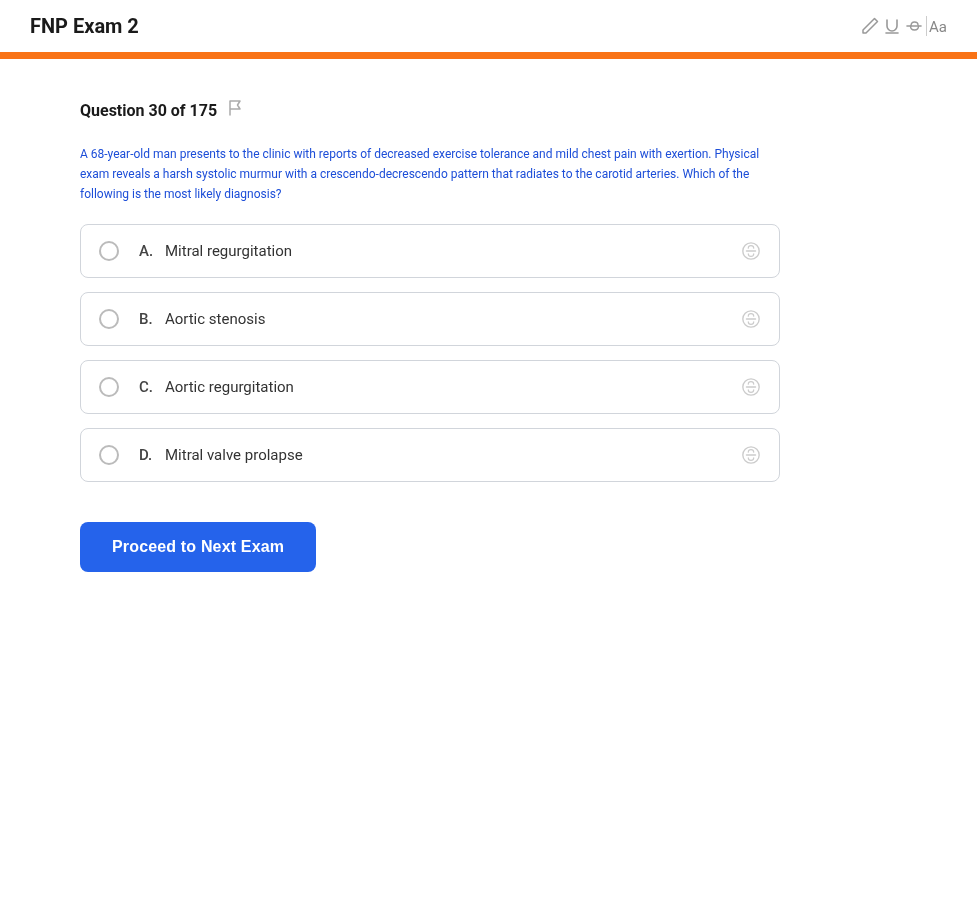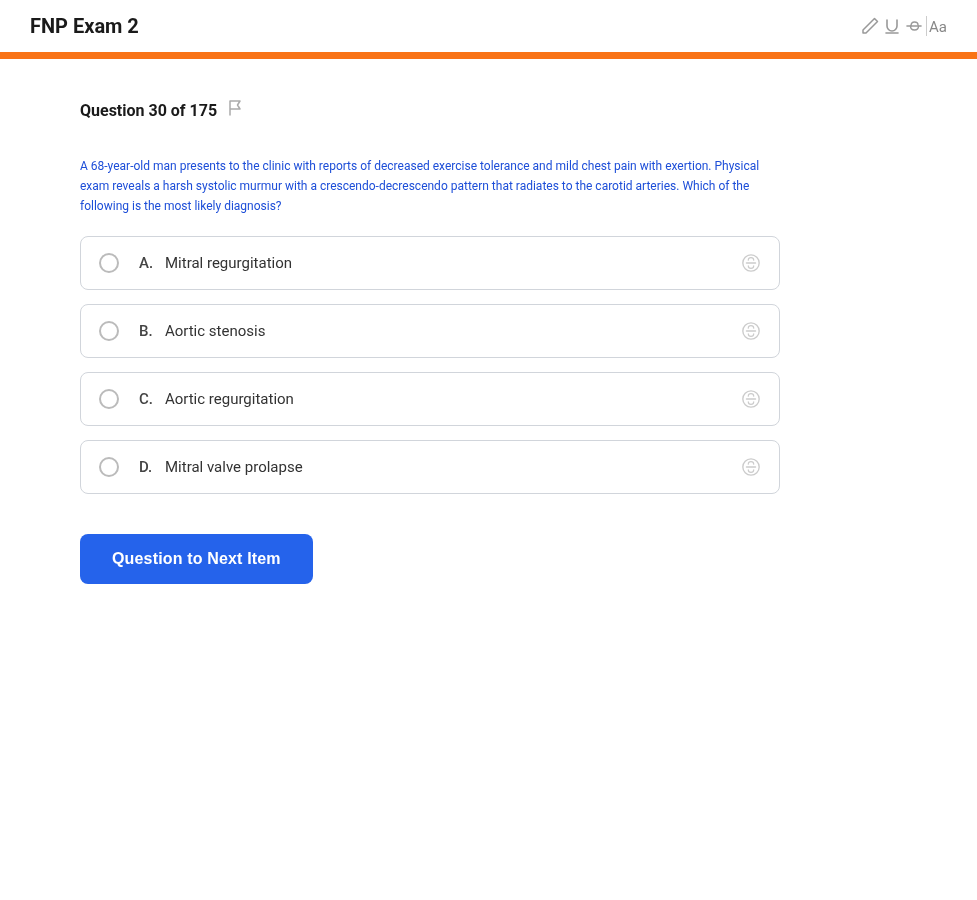--- a/index.html
+++ b/index.html
@@ -60,21 +60,21 @@
     
     .main-content {
       padding: 40px 80px;
       max-width: 860px;
     }
 
     .question-header {
       display: flex;
       align-items: center;
       gap: 10px;
-      margin-bottom: 36px;
+      margin-bottom: 24px;
     }
 
     .question-number {
       font-size: 16px;
       font-weight: 700;
       color: #1a1a1a;
     }
 
     .flag-icon {
       color: #aaa;
@@ -269,15 +269,15 @@
           <line x1="6" y1="11" x2="16" y2="11" stroke="#ccc" stroke-width="1.5" stroke-linecap="round"></line>
           <path d="M8 8c0-2 1-3 3-3s3 1 3 3" stroke="#ccc" stroke-width="1.3" stroke-linecap="round" fill="none"></path>
           <path d="M8 14c0 2 1 3 3 3s3-1 3-3" stroke="#ccc" stroke-width="1.3" stroke-linecap="round" fill="none"></path>
         </svg>
       </span>
     </div>
 
   </div>
 
   
-  <button class="proceed-btn">Question to Next Item</button>
+  <button class="proceed-btn">Proceed to Next Exam</button>
 
 </div>
 
 </body></html>

